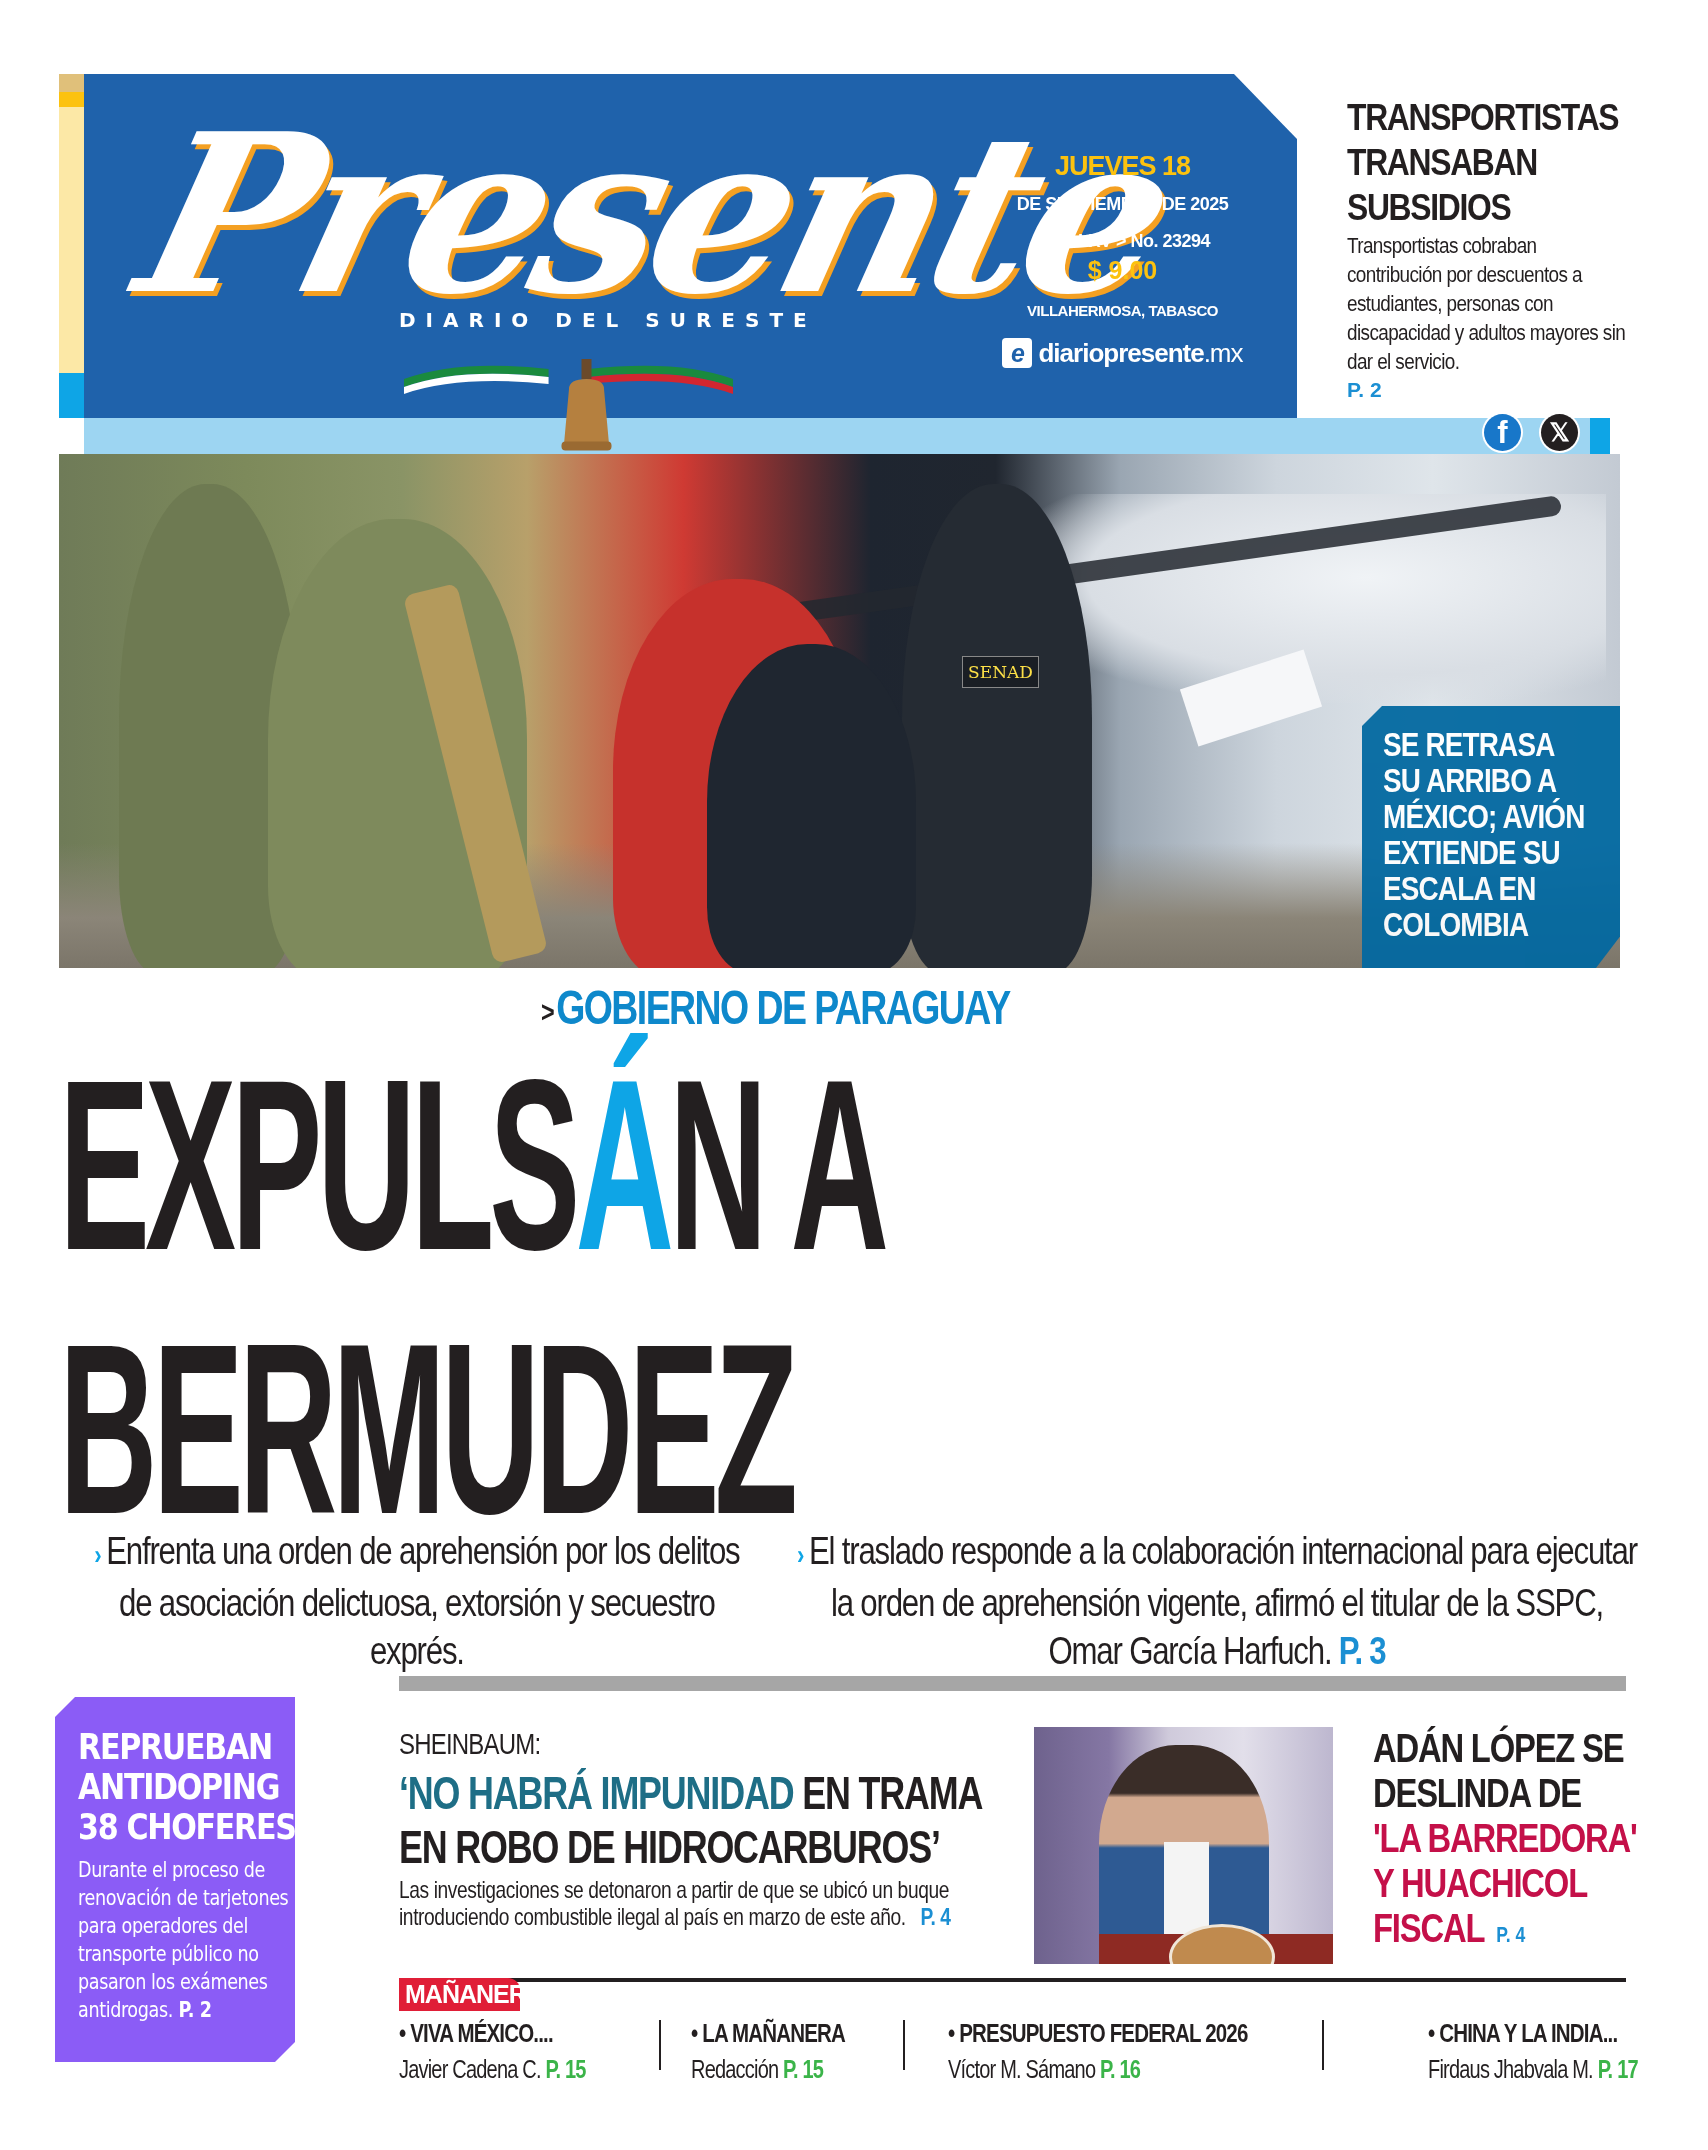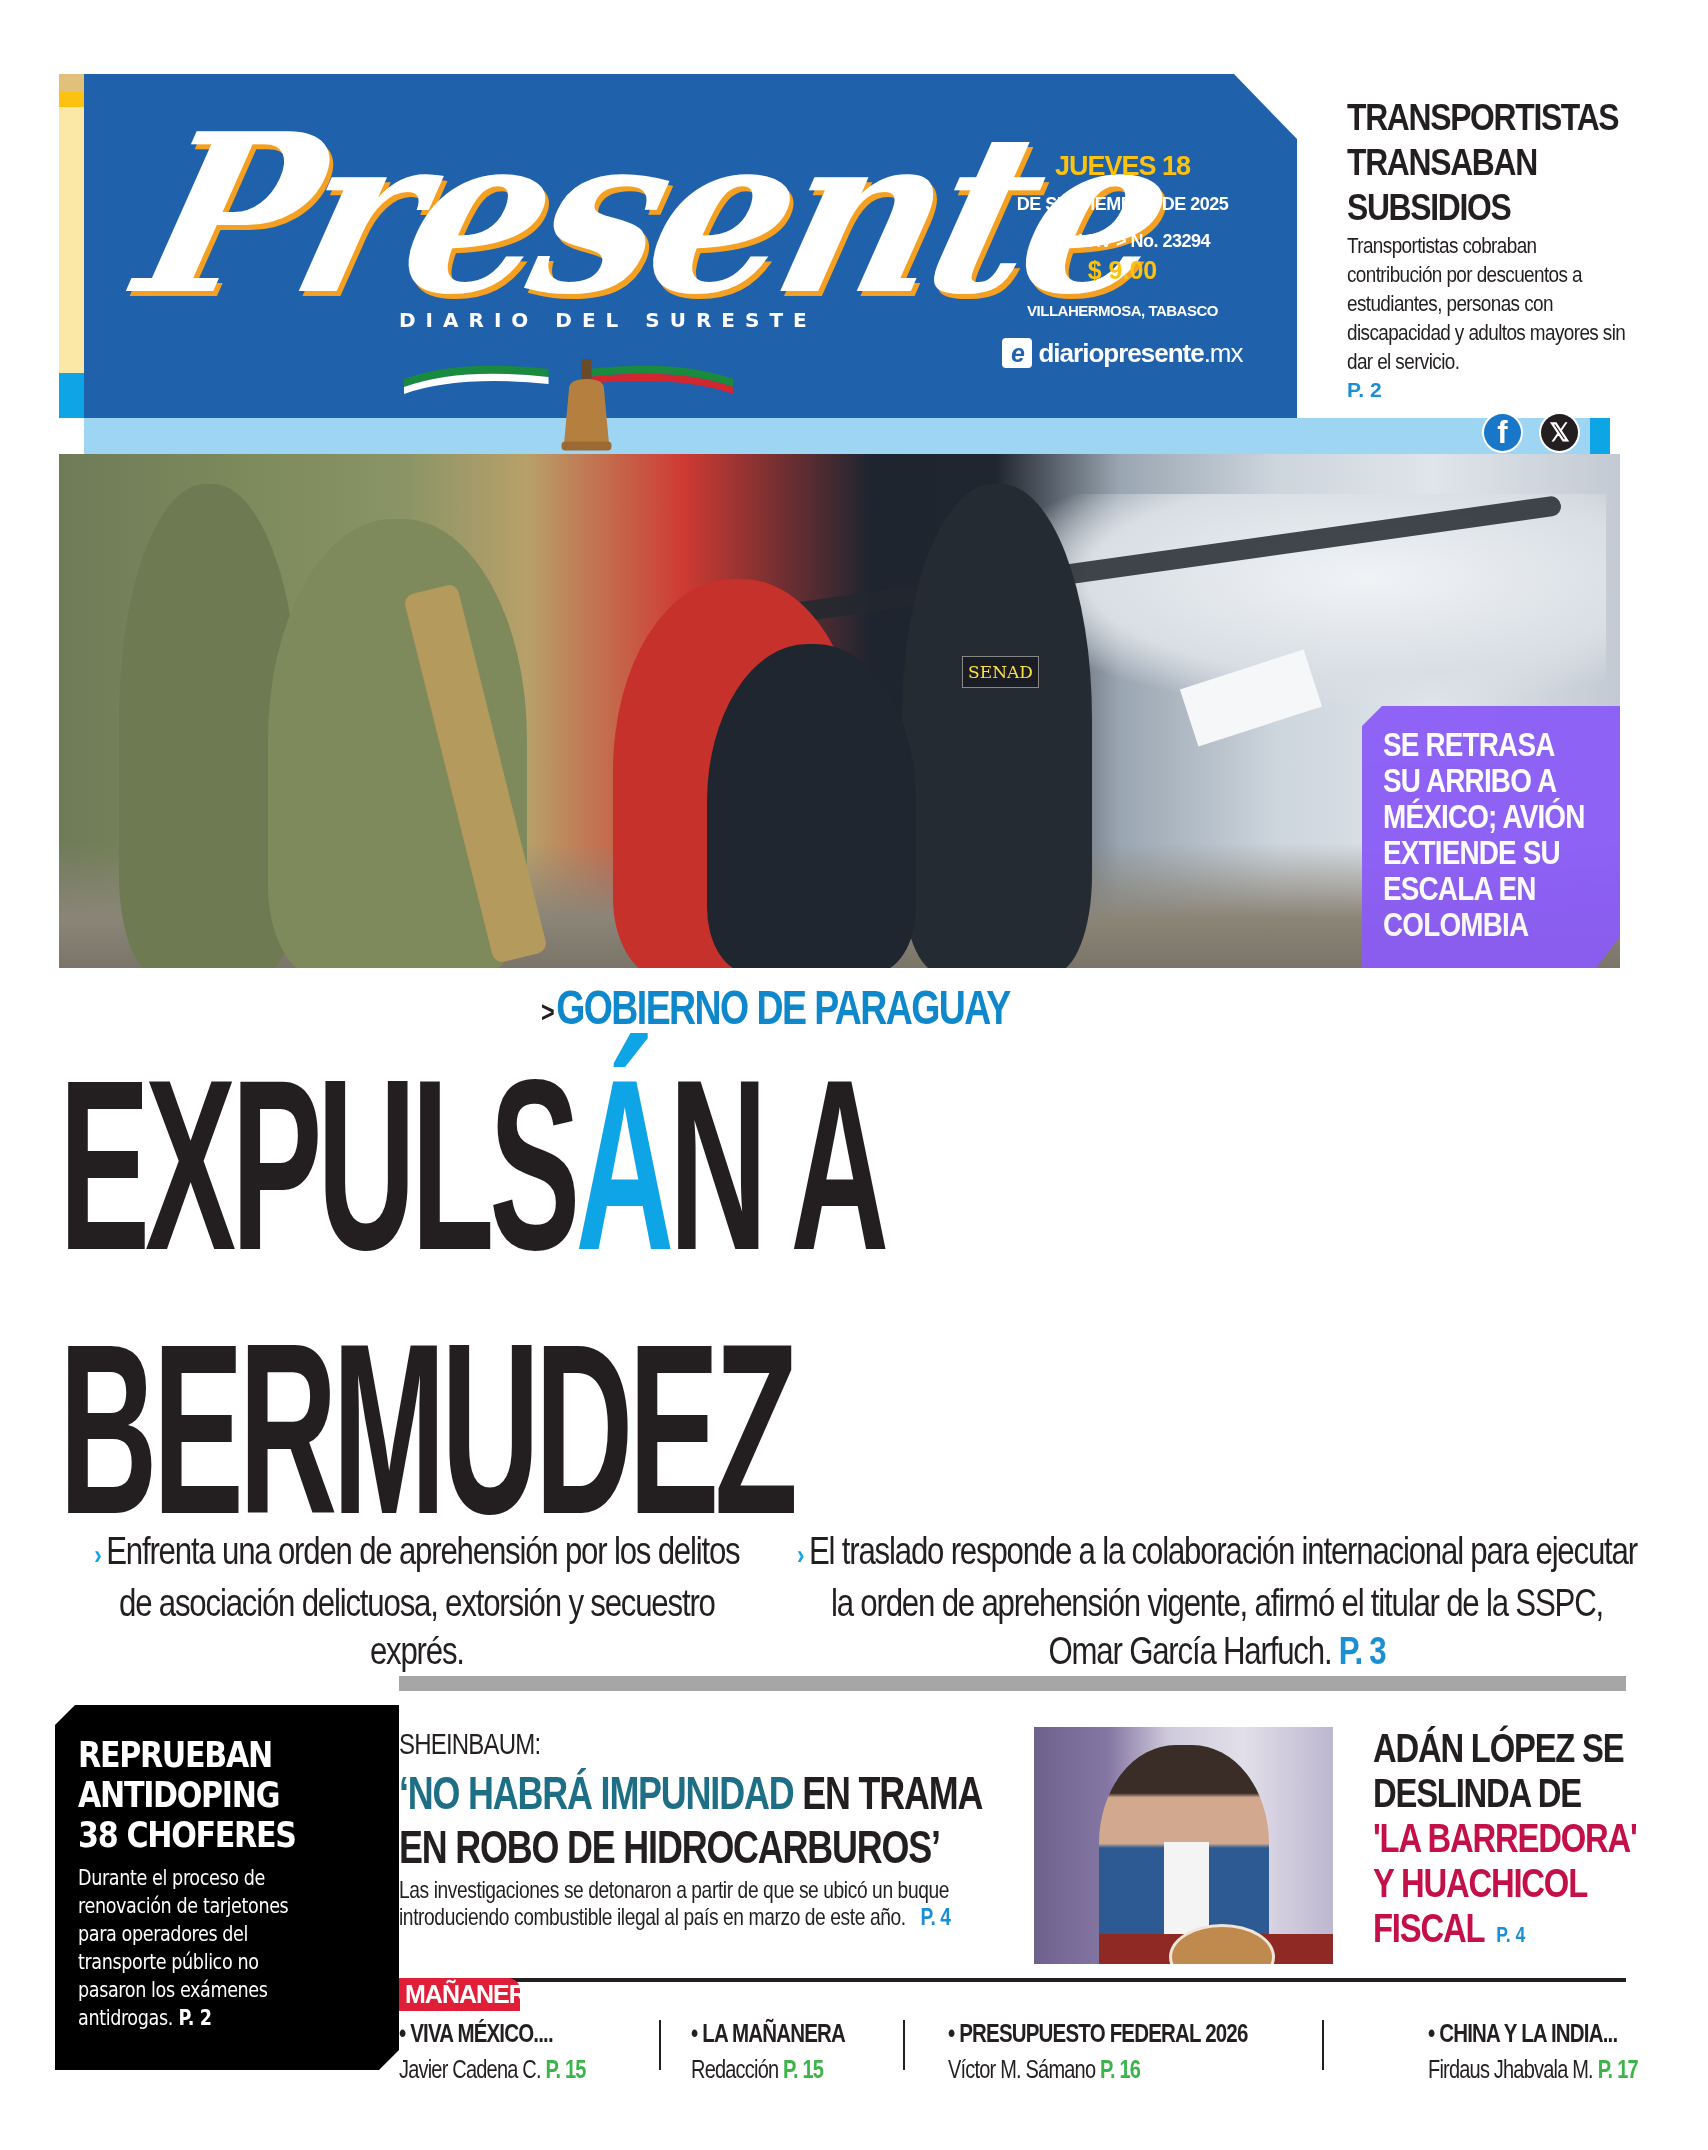--- a/index.html
+++ b/index.html
@@ -51,21 +51,21 @@
   .photo .fig { position:absolute; border-radius:48% 48% 20% 20%; }
   .photo .fig.g1 { left:60px; top:30px; width:180px; height:489px; background:#6e7a52; }
   .photo .fig.g2 { left:209px; top:65px; width:259px; height:459px; background:#7e8a5c; }
   .photo .fig.g3 { left:554px; top:125px; width:249px; height:399px; background:#c6312c; }
   .photo .fig.g4 { left:648px; top:190px; width:209px; height:329px; background:#1f2630; }
   .photo .fig.g5 { left:843px; top:30px; width:190px; height:489px; background:#252b33; }
   .photo .rifle { position:absolute; left:389px; top:130px; width:55px; height:379px; background:#b49a5c; transform:rotate(-14deg); border-radius:10px; }
   .photo .paper { position:absolute; left:1127px; top:214px; width:130px; height:60px; background:#f6f7f9; transform:rotate(-18deg); }
   .photo .vest-label { position:absolute; left:903px; top:202px; width:75px; height:30px; background:#1a1e24; border:1.5px solid #888; color:#fde047; font-family:"DejaVu Serif", serif; font-size:17px; text-align:center; line-height:30px; }
 
-  .photo-caption { position:absolute; left:1362px; top:706px; width:258px; height:262px; background:#8b5cf6; opacity:.95;
+  .photo-caption { position:absolute; left:1362px; top:706px; width:258px; height:262px; background:#0369a1; opacity:.95;
     clip-path: polygon(20px 0, 100% 0, 100% 88%, 234px 100%, 0 100%, 0 20px); text-decoration: underline; }
   .photo-caption .txt { position:absolute; left:21px; top:20px; width:239px; font-family:"Liberation Sans", sans-serif; font-weight:bold; color:#ffffff; font-size:34px; line-height:36px; letter-spacing:-1px; transform:scaleX(0.82); transform-origin:left; white-space:nowrap; }
 
   
   .kicker { position:absolute; left:541px; top:980px; font-family:"Liberation Sans", sans-serif; font-weight:bold; font-size:48px; line-height:55px; color:#0e88cb; letter-spacing:-2px; transform:scaleX(0.78); transform-origin:left; white-space:nowrap; }
   .kicker .arrow { color:#231f20; font-size:30px; vertical-align:middle; margin-right:4px; }
 
   .headline { position:absolute; left:59px; top:1048px; width:1581px; font-family:"Liberation Sans", sans-serif; font-weight:bold; color:#231f20; }
   .headline .line { display:block; font-size:244px; line-height:234px; letter-spacing:-9px; transform:scaleX(0.56); transform-origin:left; white-space:nowrap; height:234px; overflow:visible; }
   .headline .line2 { margin-top:30px; }
@@ -75,22 +75,22 @@
   .deck { position:absolute; top:1527px; font-family:Liberation Sans, sans-serif; font-size:39px; line-height:48px; letter-spacing:-1.5px; color:#231f20; text-align:center; }
   .deck .bullet { color:#0ea5e6; font-weight:bold; font-size:28px; margin-right:7px; }
   .deck.left { left:75px; width:683px; }
   .deck.right { left:793px; width:848px; }
   .deck .inner { display:inline-block; transform:scaleX(0.80); transform-origin:center; width:125%; margin-left:-12.5%; }
   .pref-blue { color:#1b8fd3; font-weight:bold; }
 
   .sep-gray { position:absolute; left:399px; top:1676px; width:1227px; height:15px; background:#a6a6a6; }
 
   
-  .redbox { position:absolute; left:55px; top:1697px; width:344px; height:365px; background:#000000;
-    clip-path: polygon(20px 0, 100% 0, 100% calc(100% - 20px), calc(100% - 20px) 100%, 0 100%, 0 20px); margin-top: 8px; }
+  .redbox { position:absolute; left:55px; top:1697px; width:240px; height:365px; background:#8b5cf6;
+    clip-path: polygon(20px 0, 100% 0, 100% calc(100% - 20px), calc(100% - 20px) 100%, 0 100%, 0 20px); }
   .redbox .h { position:absolute; left:23px; top:30px; font-family:"DejaVu Sans", sans-serif; font-weight:bold; color:#fff; font-size:35px; line-height:40px; letter-spacing:-1.5px; transform:scaleX(0.86); transform-origin:left; white-space:nowrap; }
   .redbox .b { position:absolute; left:23px; top:159px; width:299px; color:#fff; font-family:"DejaVu Sans", sans-serif; font-size:22px; line-height:28px; letter-spacing:-0.5px; transform:scaleX(0.80); transform-origin:left; }
   .redbox .p { font-weight:bold; margin-left:7px; }
 
   
   .sh { position:absolute; left:399px; top:1726px; width:648px; }
   .sh .kick { font-family:"Liberation Sans", sans-serif; font-size:30px; line-height:35px; letter-spacing:-1px; transform:scaleX(0.80); transform-origin:left; white-space:nowrap; }
   .sh .title { font-family:"Liberation Sans", sans-serif; font-size:46px; line-height:54px; letter-spacing:-1.5px; transform:scaleX(0.78); transform-origin:left; white-space:nowrap; margin-top:5px; font-weight:bold; }
   .sh .title .teal { color:#1e6e86; }
   .sh .body { font-size:24px; line-height:27px; letter-spacing:-0.5px; transform:scaleX(0.80); transform-origin:left; width:778px; margin-top:2px; }

